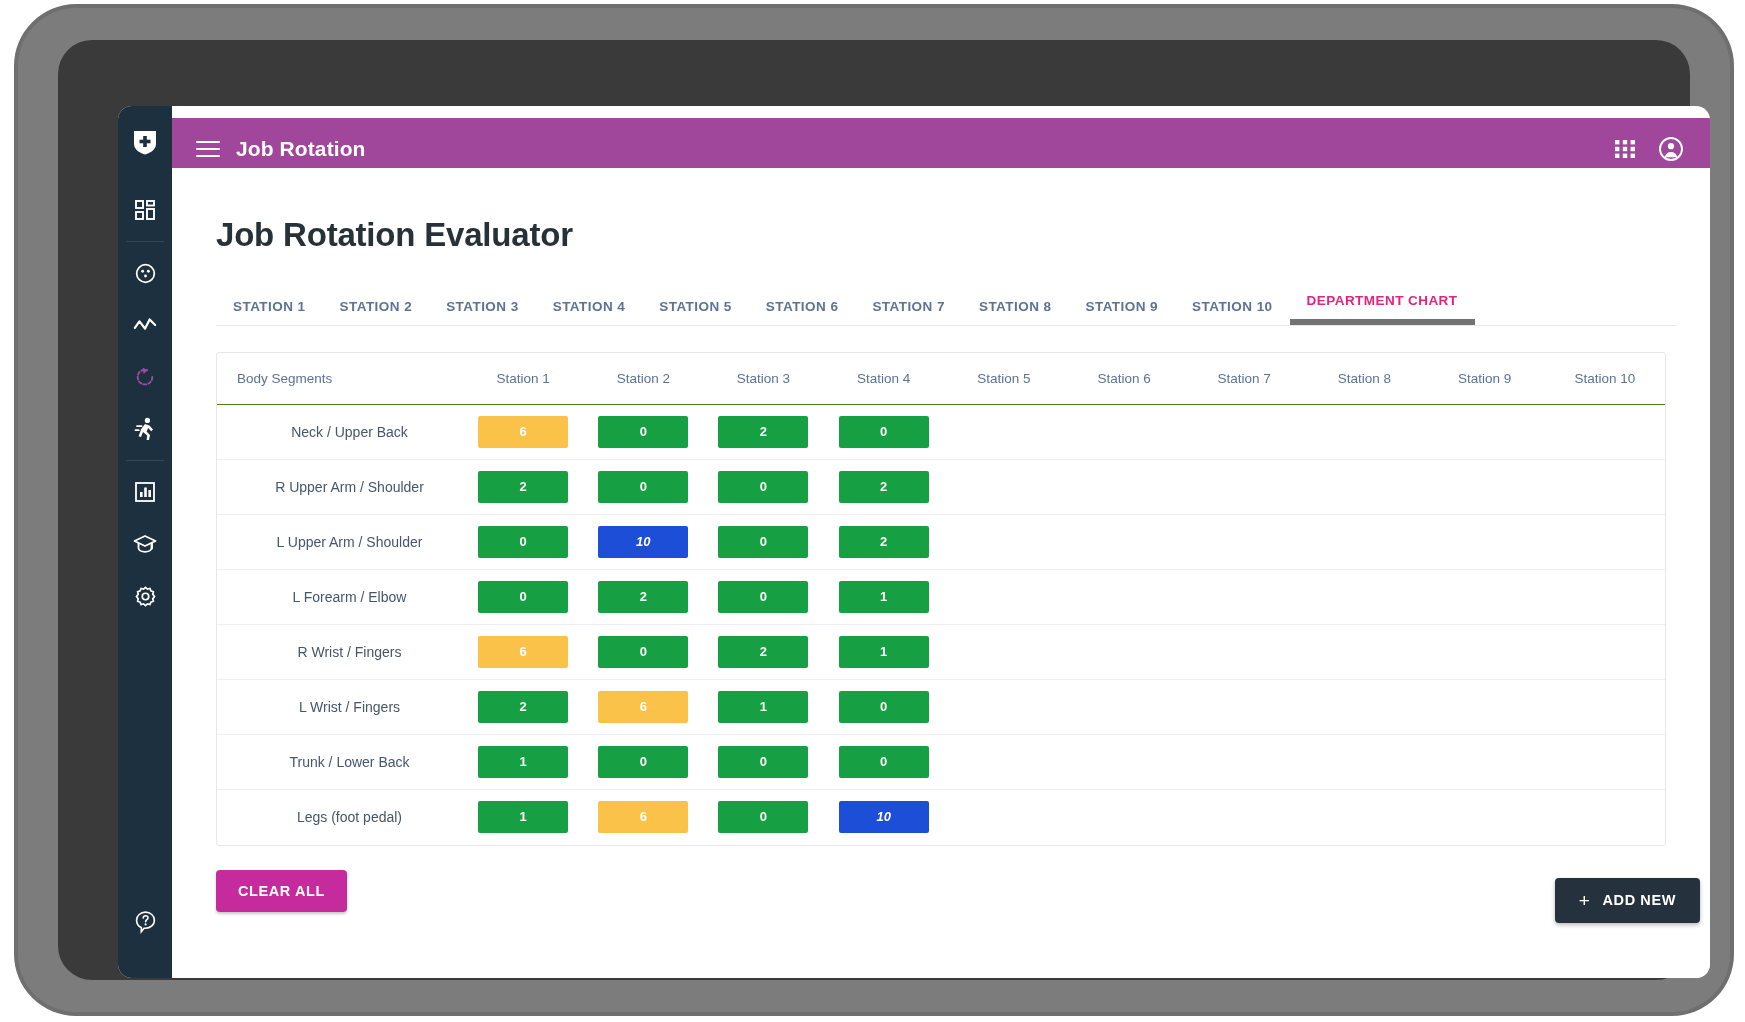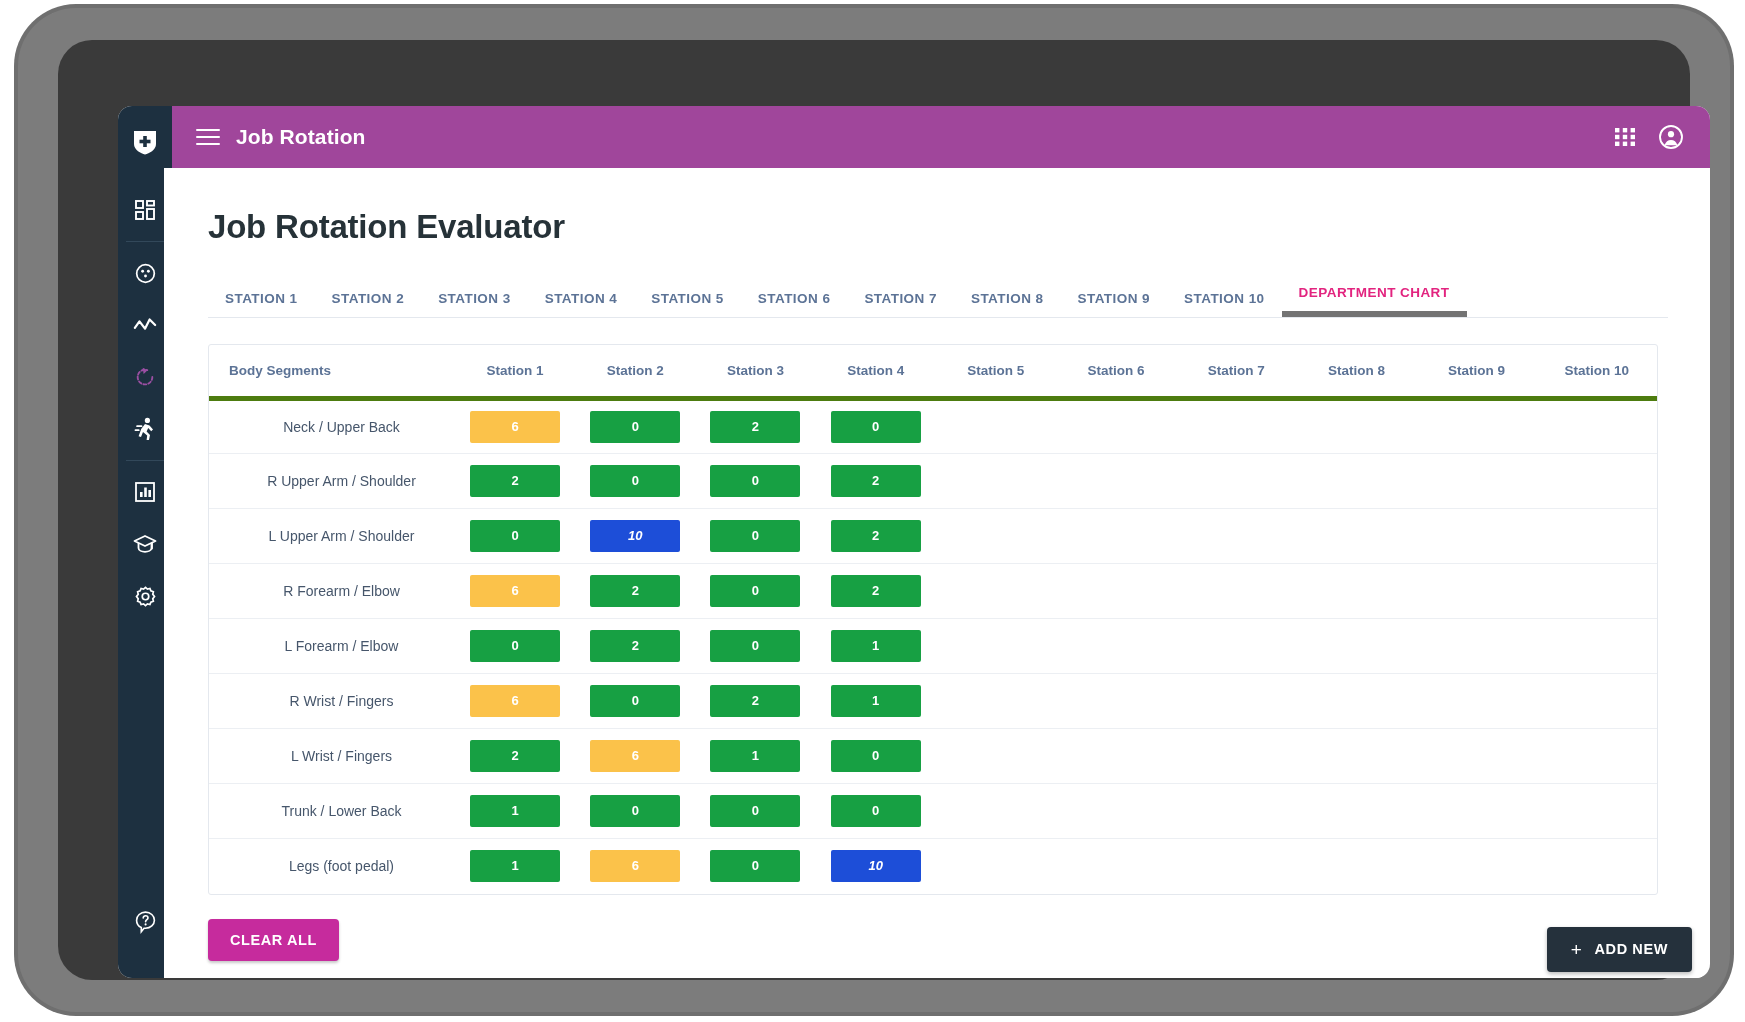--- a/index.html
+++ b/index.html
@@ -48,44 +48,44 @@
     display: flex; align-items: center; justify-content: center;
     cursor: pointer;
   }
   .side-sep { width: 38px; height: 1px; background: #32485a; margin: 5px 0; }
   .side-spacer { flex: 1 1 auto; }
   .side-bottom { margin-bottom: 30px; }
   .side-item svg { display: block; }
   
   #appbar {
     position: absolute;
-    left: 54px; top: 0;
+    left: 54px; top: 12px;
     width: calc(100% - 54px); height: 62px;
     background: #a0469b;
     display: flex; align-items: center;
     padding: 0 26px 0 24px;
   }
   #hamburger { width: 24px; cursor: pointer; }
   #hamburger span {
     display: block; height: 2.5px; background: #fff;
     border-radius: 2px; margin: 4.5px 0;
   }
   #appbar-title {
     color: #ffffff; font-size: 21px; font-weight: bold;
     margin-left: 16px; letter-spacing: .1px;
   }
   #appbar-actions { margin-left: auto; display: flex; align-items: center; gap: 22px; }
   .appbar-icon { cursor: pointer; display: flex; }
   
   #content {
     position: absolute;
-    left: 46px; top: 62px;
+    left: 54px; top: 62px;
     width: calc(100% - 54px); height: calc(100% - 62px);
     background: #fff;
-    padding: 4px 34px;
+    padding: 12px 34px;
     overflow: hidden;
   }
   #page-title {
     font-size: 33px; font-weight: bold; color: #263238;
     margin: 36px 0 0 10px; letter-spacing: -.2px;
   }
   
   #tabs {
     margin-top: 28px; margin-left: 10px;
     display: flex; align-items: flex-end;
@@ -101,23 +101,23 @@
   .tab.active { color: #e2247f; border-bottom: 6px solid #737373; }
   
   #table-wrap {
     margin: 26px 10px 0 10px;
     border: 1px solid #e4e8ee;
     border-radius: 3px;
     background: #fff;
   }
   table { width: 100%; border-collapse: collapse; table-layout: fixed; }
   thead th {
-    font-size: 13.5px; font-weight: bold; color: #5c7396;
+    font-size: 13.5px; font-weight: normal; color: #5c7396;
     text-align: center; padding: 18px 4px; height: 50px;
-    border-bottom: 5px solid #4d7c0f;
+    border-bottom: 1px solid #4d7c0f;
   }
   thead th.seg-col { text-align: left; padding-left: 20px; width: 246px; }
   tbody td {
     height: 55px; text-align: center;
     border-bottom: 1px solid #eceff3;
     font-size: 14px; color: #46566b;
   }
   tbody tr:last-child td { border-bottom: none; }
   tbody td.seg-col { text-align: center; padding-left: 20px; margin-top: 48px; }
   .chip {
@@ -344,33 +344,20 @@
                   <td><span class="chip green">0</span></td>
                   <td><span class="chip green">2</span></td>
                   <td></td>
                   <td></td>
                   <td></td>
                   <td></td>
                   <td></td>
                   <td></td>
                 </tr>
                 <tr>
-                  <td class="seg-col">R Forearm / Elbow</td>
-                  <td><span class="chip amber">6</span></td>
-                  <td><span class="chip green">2</span></td>
-                  <td><span class="chip green">0</span></td>
-                  <td><span class="chip green">2</span></td>
-                  <td></td>
-                  <td></td>
-                  <td></td>
-                  <td></td>
-                  <td></td>
-                  <td></td>
-                </tr>
-                <tr>
                   <td class="seg-col">L Forearm / Elbow</td>
                   <td><span class="chip green">0</span></td>
                   <td><span class="chip green">2</span></td>
                   <td><span class="chip green">0</span></td>
                   <td><span class="chip green">1</span></td>
                   <td></td>
                   <td></td>
                   <td></td>
                   <td></td>
                   <td></td>

